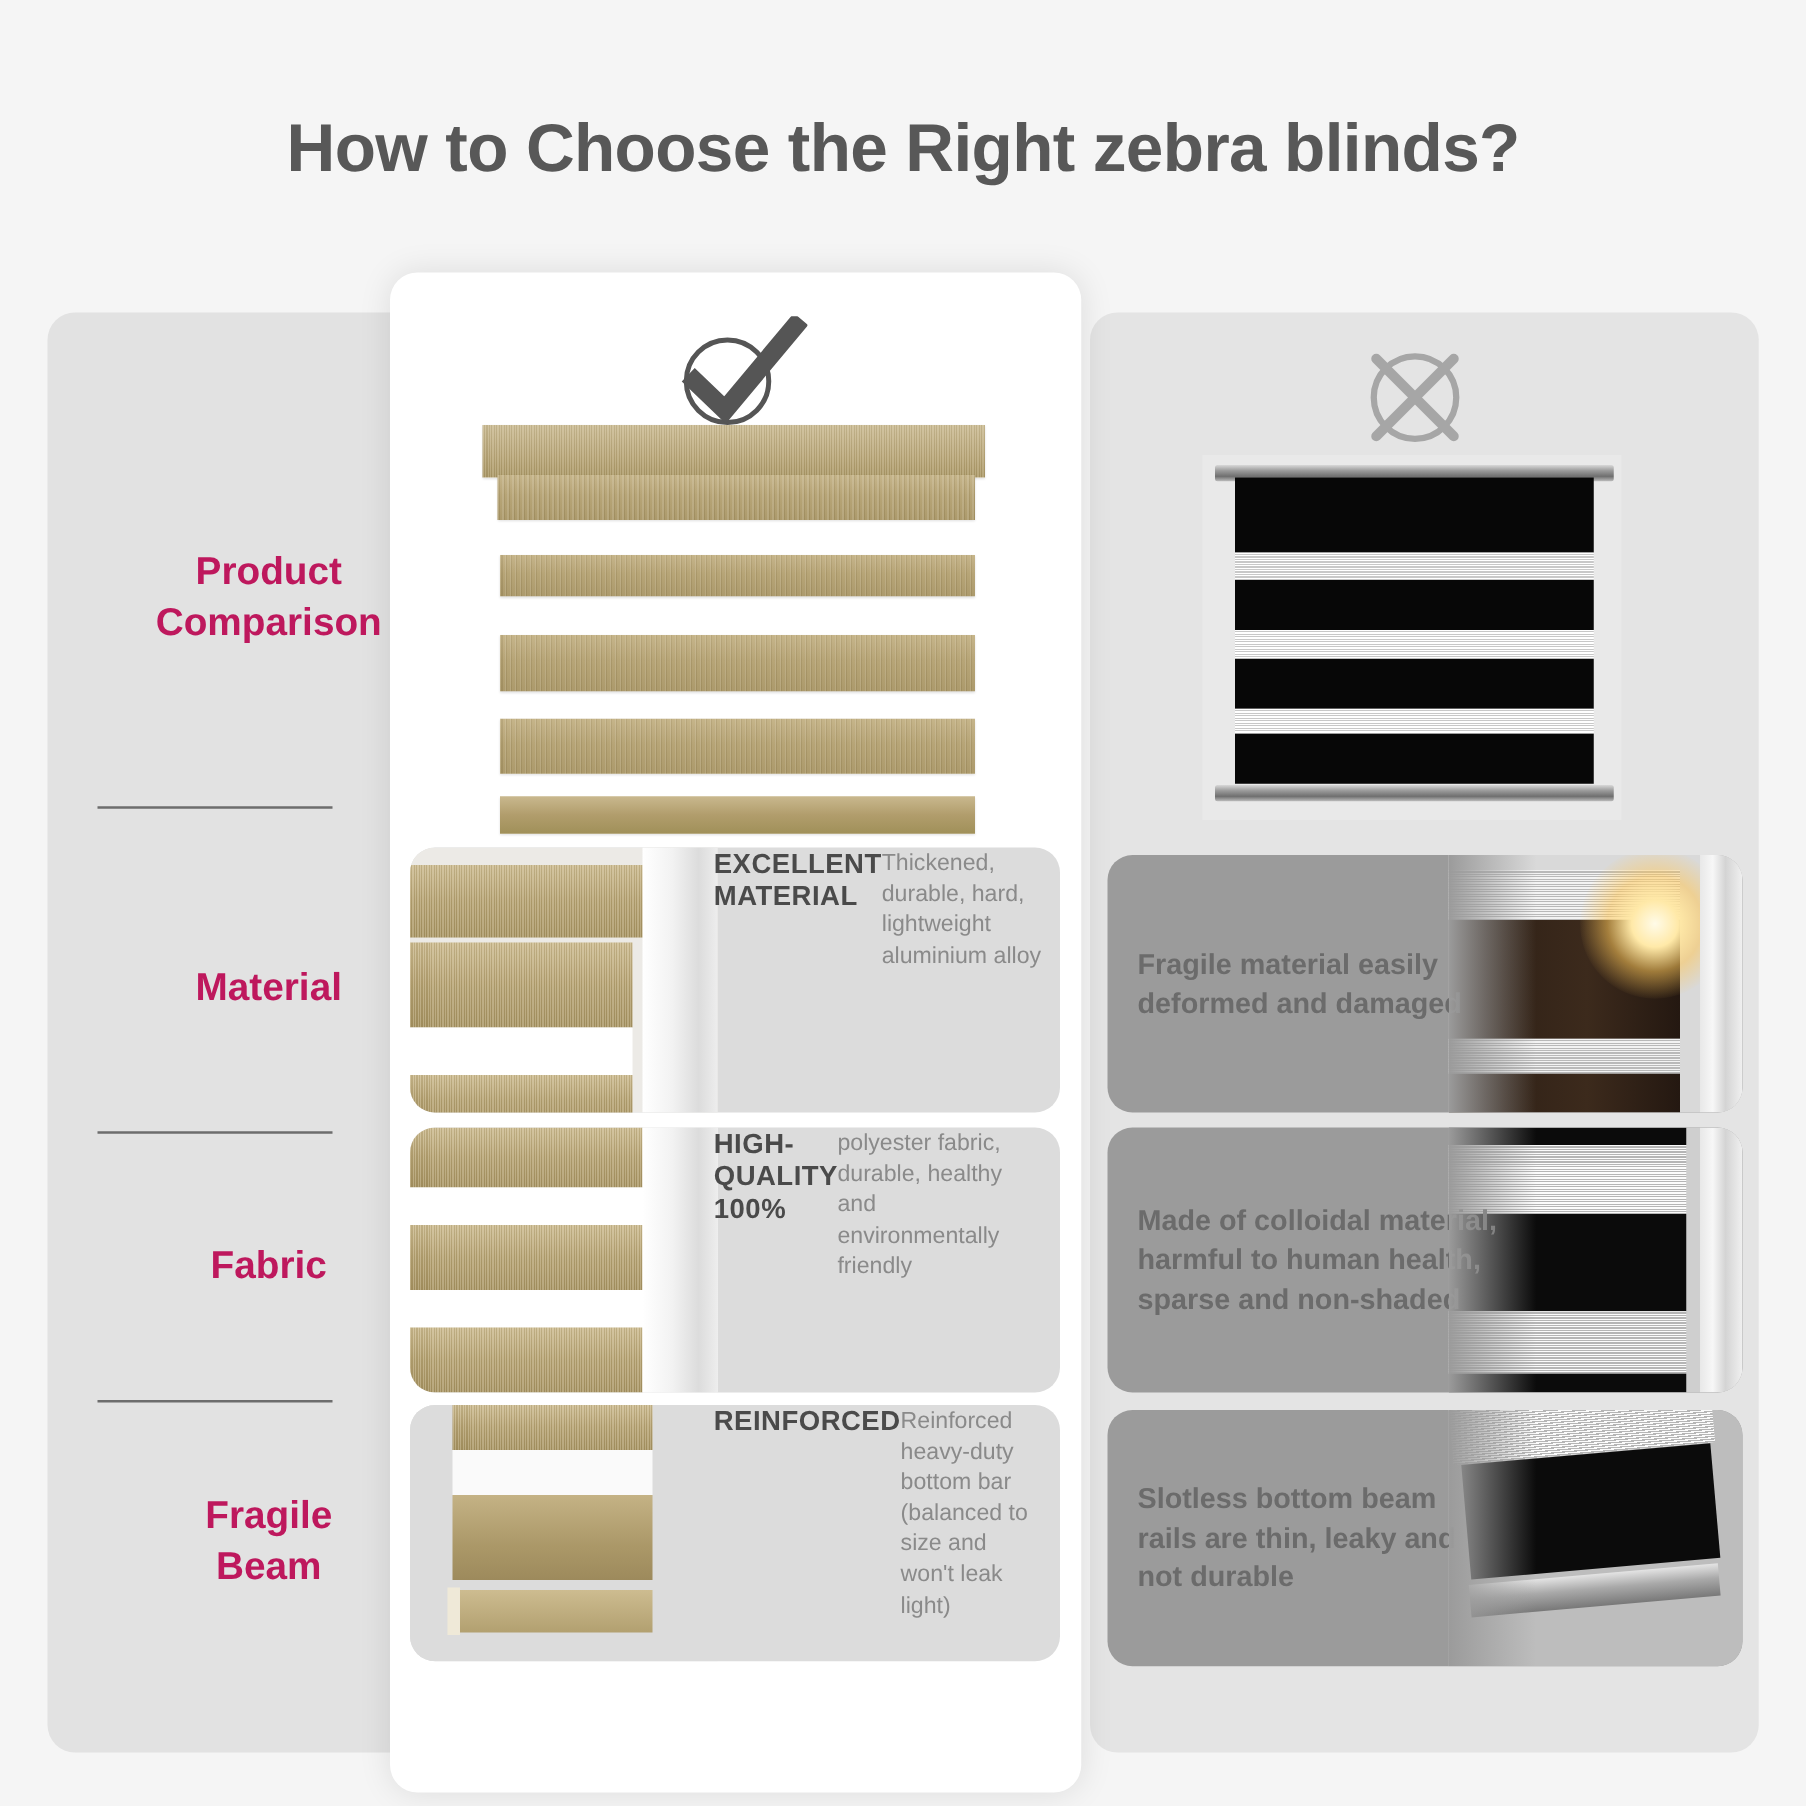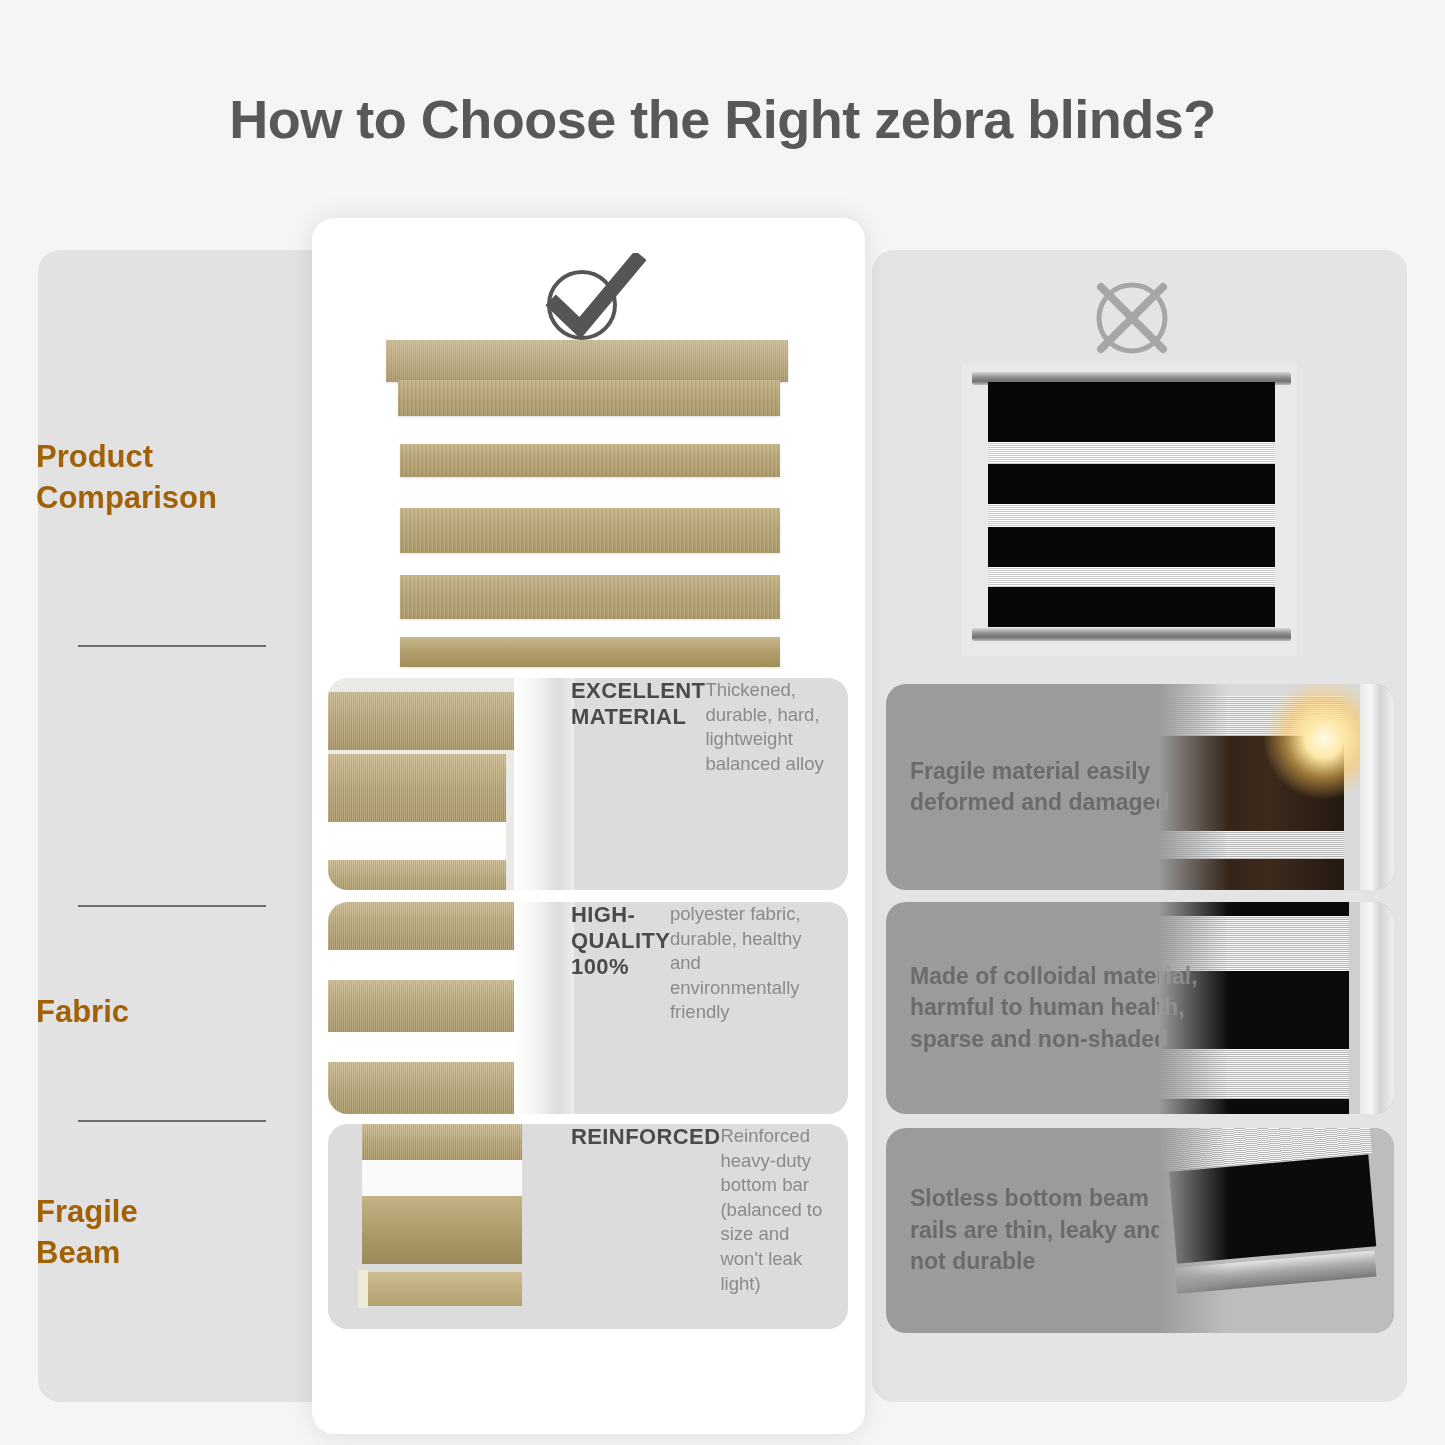--- a/index.html
+++ b/index.html
@@ -23,22 +23,22 @@
   .panel{position:absolute;border-radius:22px;}
   .panel-left{left:38px;top:250px;width:338px;height:1152px;background:#e2e2e2;}
   .panel-right{left:872px;top:250px;width:535px;height:1152px;background:#e4e4e4;}
   .panel-center{
     left:312px;top:218px;width:553px;height:1216px;background:#ffffff;
     box-shadow:0 0 26px rgba(0,0,0,.10);
   }
 
   
   .rowlabel{
-    position:absolute;left:36px;width:310px;
-    font-size:31px;font-weight:bold;color:#a16207;line-height:1.32;
+    position:absolute;left:60px;width:310px;text-align:center;
+    font-size:31px;font-weight:bold;color:#be185d;line-height:1.32;
   }
   .rl-1{top:437px;}
   .rl-2{top:770px;}
   .rl-3{top:992px;}
   .rl-4{top:1192px;}
   .divider{position:absolute;left:78px;width:188px;height:2px;background:#6d6d6d;}
   .dv-1{top:645px;}
   .dv-2{top:905px;}
   .dv-3{top:1120px;}
 
@@ -159,20 +159,21 @@
   <div class="title">How to Choose the Right zebra blinds?</div>
 
   <div class="panel panel-left"></div>
   <div class="panel panel-right"></div>
   <div class="panel panel-center"></div>
 
   <div class="rowlabel rl-1">
     <div>Product</div>
     <div>Comparison</div>
   </div>
+  <div class="rowlabel rl-2">Material</div>
   <div class="rowlabel rl-3">Fabric</div>
   <div class="rowlabel rl-4">
     <div>Fragile</div>
     <div>Beam</div>
   </div>
 
   <div class="divider dv-1"></div>
   <div class="divider dv-2"></div>
   <div class="divider dv-3"></div>
 
@@ -214,21 +215,21 @@
       <div class="win">
         <div class="win-slat" style="top:14px;width:188px;height:58px;"></div>
         <div class="win-slat" style="top:76px;width:178px;height:68px;"></div>
         <div class="win-gap" style="top:144px;width:178px;height:38px;"></div>
         <div class="win-slat" style="top:182px;width:178px;height:40px;"></div>
         <div class="win-frame"></div>
       </div>
     </div>
     <div class="ctext">
       <div class="ctitle">EXCELLENT MATERIAL</div>
-      <div class="cbody">Thickened, durable, hard, lightweight balanced alloy</div>
+      <div class="cbody">Thickened, durable, hard, lightweight aluminium alloy</div>
     </div>
   </div>
 
   <div class="card card-good cg-2">
     <div class="photo photo-left">
       <div class="win" style="background:#ffffff;">
         <div class="win-slat" style="top:0;width:186px;height:48px;"></div>
         <div class="win-gap" style="top:48px;width:186px;height:30px;"></div>
         <div class="win-slat" style="top:78px;width:186px;height:52px;"></div>
         <div class="win-gap" style="top:130px;width:186px;height:30px;"></div>

